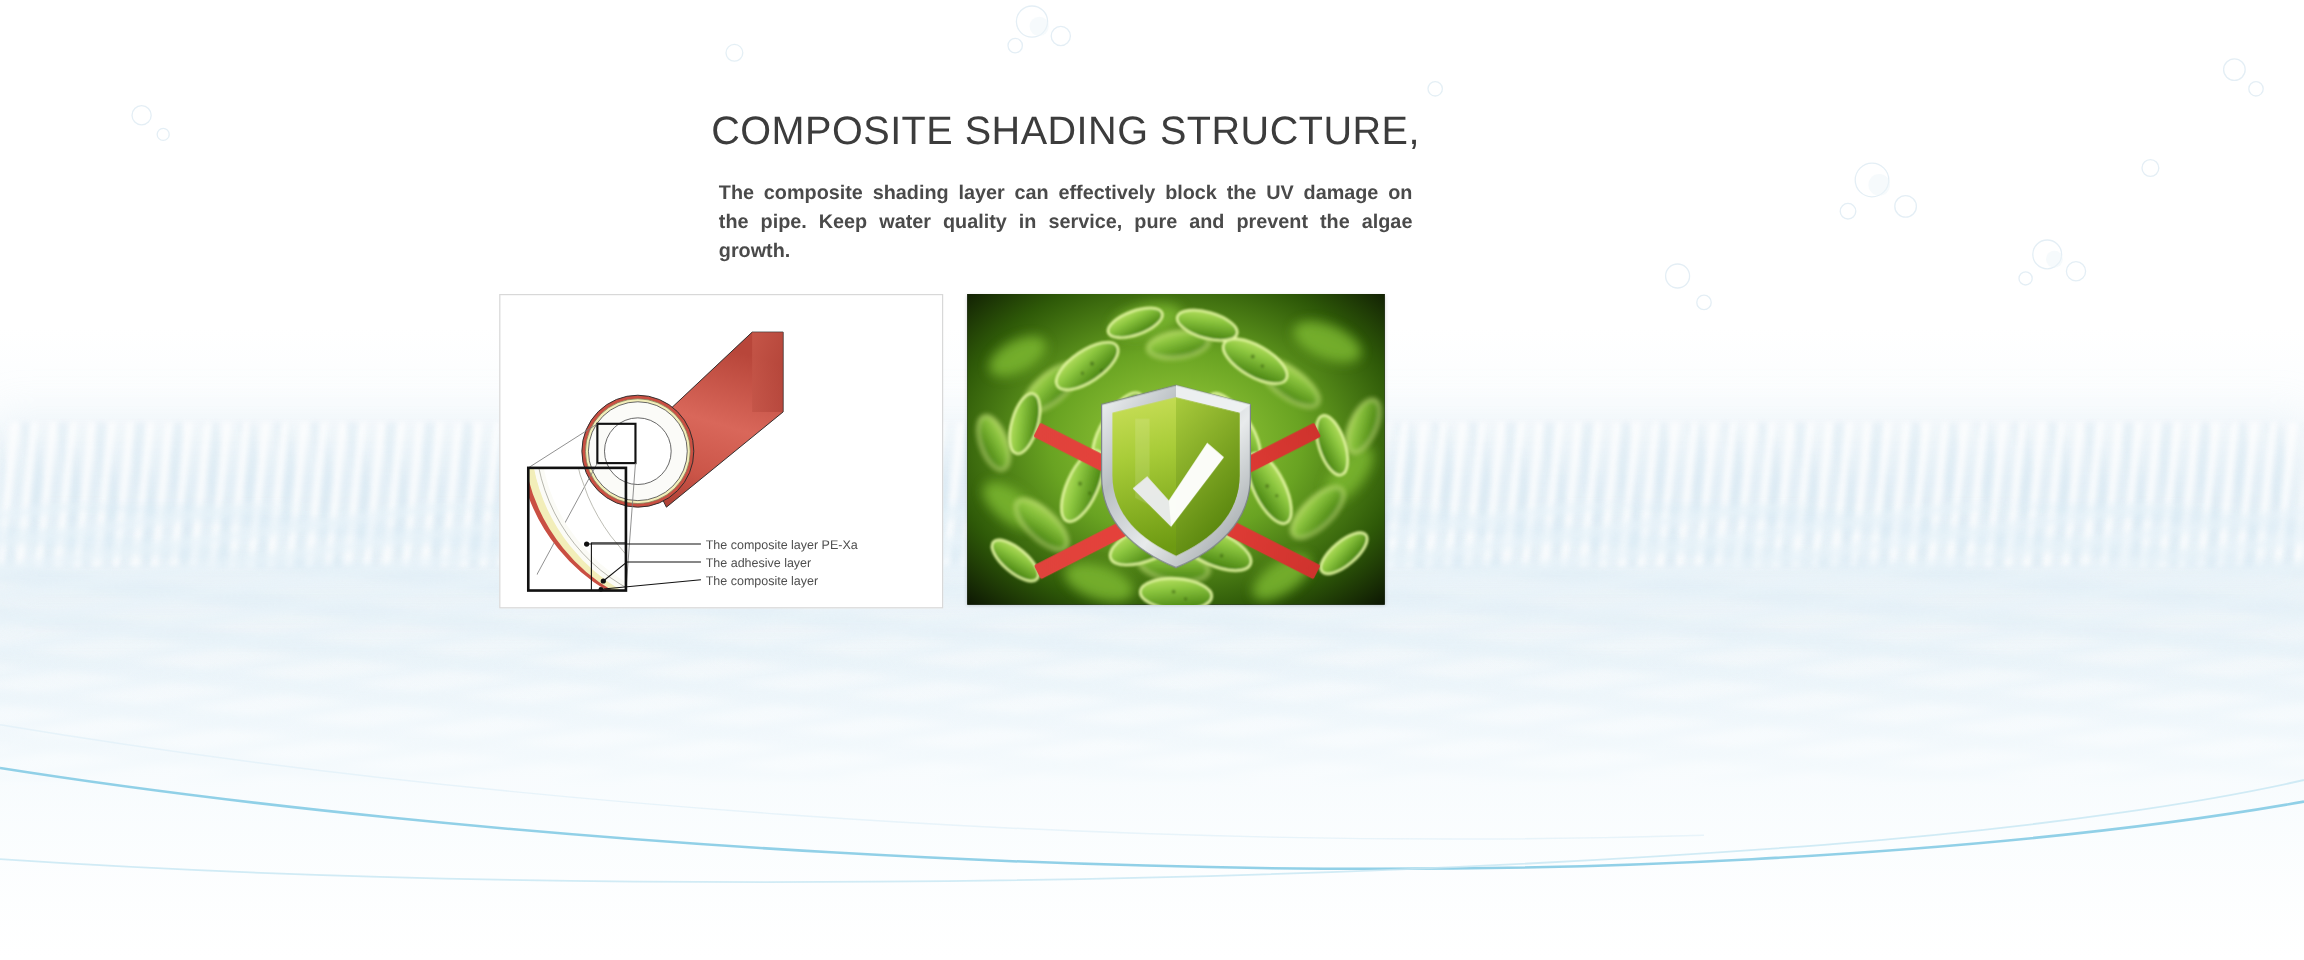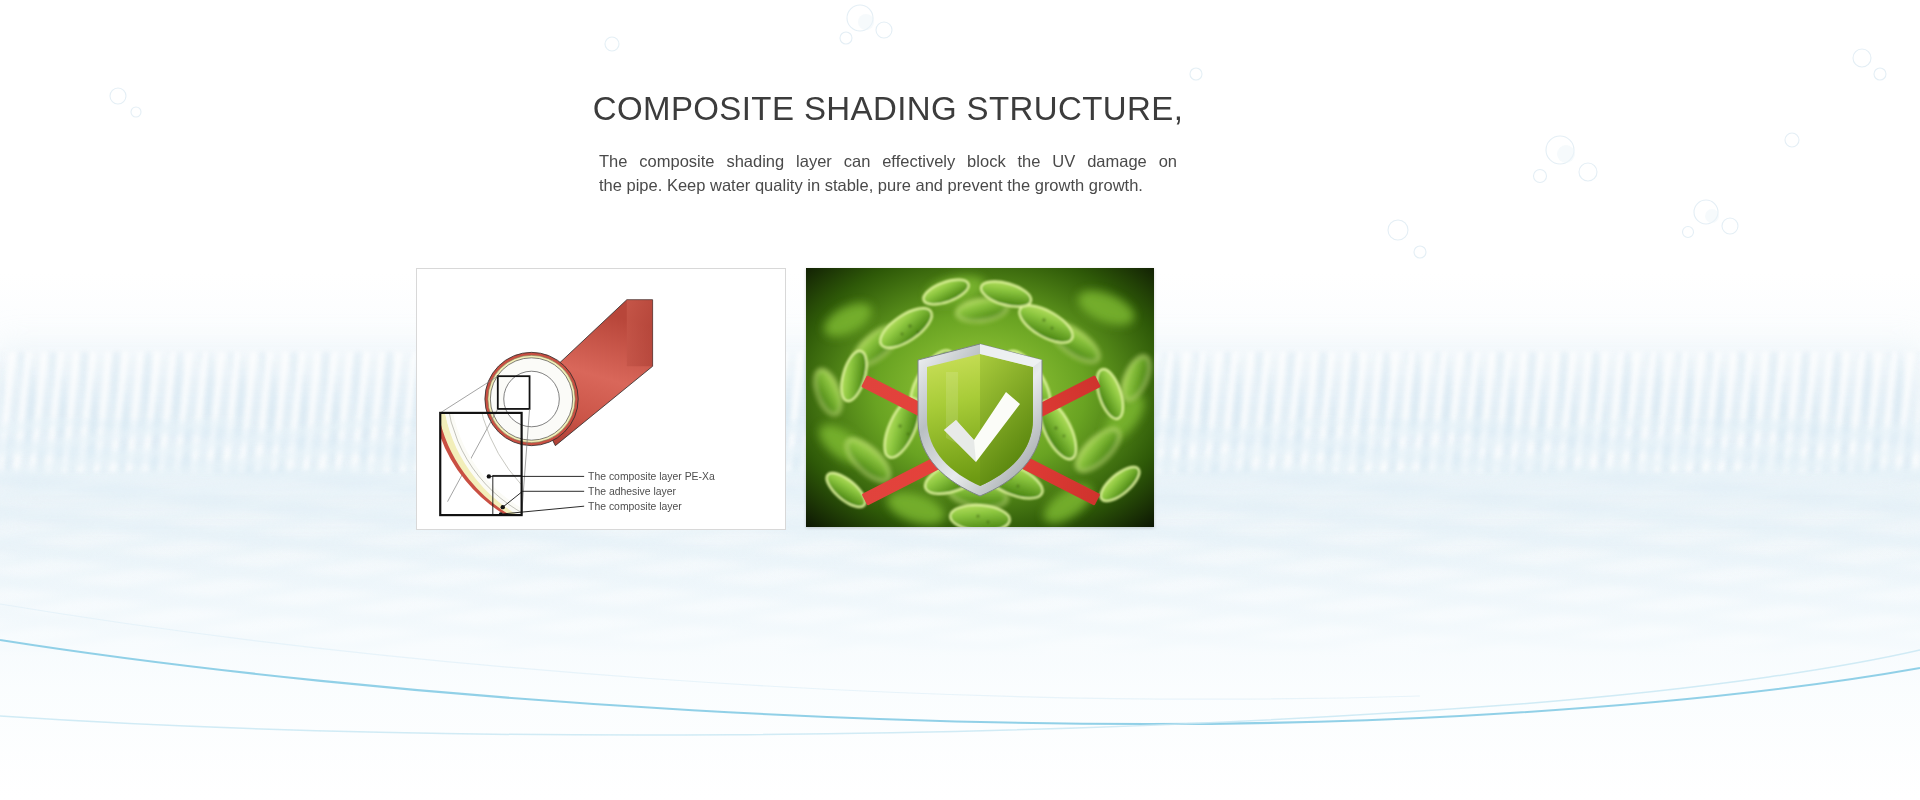--- a/index.html
+++ b/index.html
@@ -55,27 +55,27 @@
     font-size:33px;
     font-weight:400;
     letter-spacing:.4px;
     line-height:41px;
     color:#3c3c3c;
   }
   #page-title .tl { display:block; white-space:nowrap; }
   #subtitle {
     width:578px; margin:20px auto 0;
     font-size:16.5px; line-height:24px; color:#4a4a4a;
-    text-align:justify; text-align-last:left;
+    text-align:justify; text-align-last:left;font-weight:bold;
   }
   #subtitle .sl { display:block; }
   #subtitle .sl:first-child { text-align-last:justify; }
 
   
-  #panels { position:absolute; top:268px; left:0; width:1636px; height:270px; z-index:3; }
+  #panels { position:absolute; top:245px; left:0; width:1636px; height:270px; z-index:3; }
 
   #diagram-panel {
     position:absolute; left:416px; top:0; width:370px; height:262px;
     background:#fff; border:1px solid #d8d8d8;
   }
   #diagram-svg { display:block; width:100%; height:100%; }
 
   #bacteria-panel {
     position:absolute; left:806px; top:0; width:348px; height:259px;
     overflow:hidden; background:#0c1604;
@@ -128,21 +128,21 @@
     <path d="M0,604 C360,664 900,712 1420,696" fill="none" stroke="#dff0f8" stroke-width="1.2" opacity=".7"></path>
   </svg>
 </div>
 
 <header id="header">
   <h1 id="page-title">
     <span class="tl">COMPOSITE SHADING STRUCTURE,</span>
   </h1>
   <p id="subtitle">
     <span class="sl">The composite shading layer can effectively block the UV damage on</span>
-    <span class="sl">the pipe. Keep water quality in stable, pure  and prevent the growth growth.</span>
+    <span class="sl">the pipe. Keep water quality in service, pure  and prevent the algae growth.</span>
   </p>
 </header>
 
 <section id="panels">
 
   <figure id="diagram-panel">
     <svg id="diagram-svg" viewBox="0 0 370 262">
       <defs>
         <linearGradient id="pipeBody" x1="0" y1="1" x2="0.25" y2="0">
           <stop offset="0%" stop-color="#a83b31"></stop>

